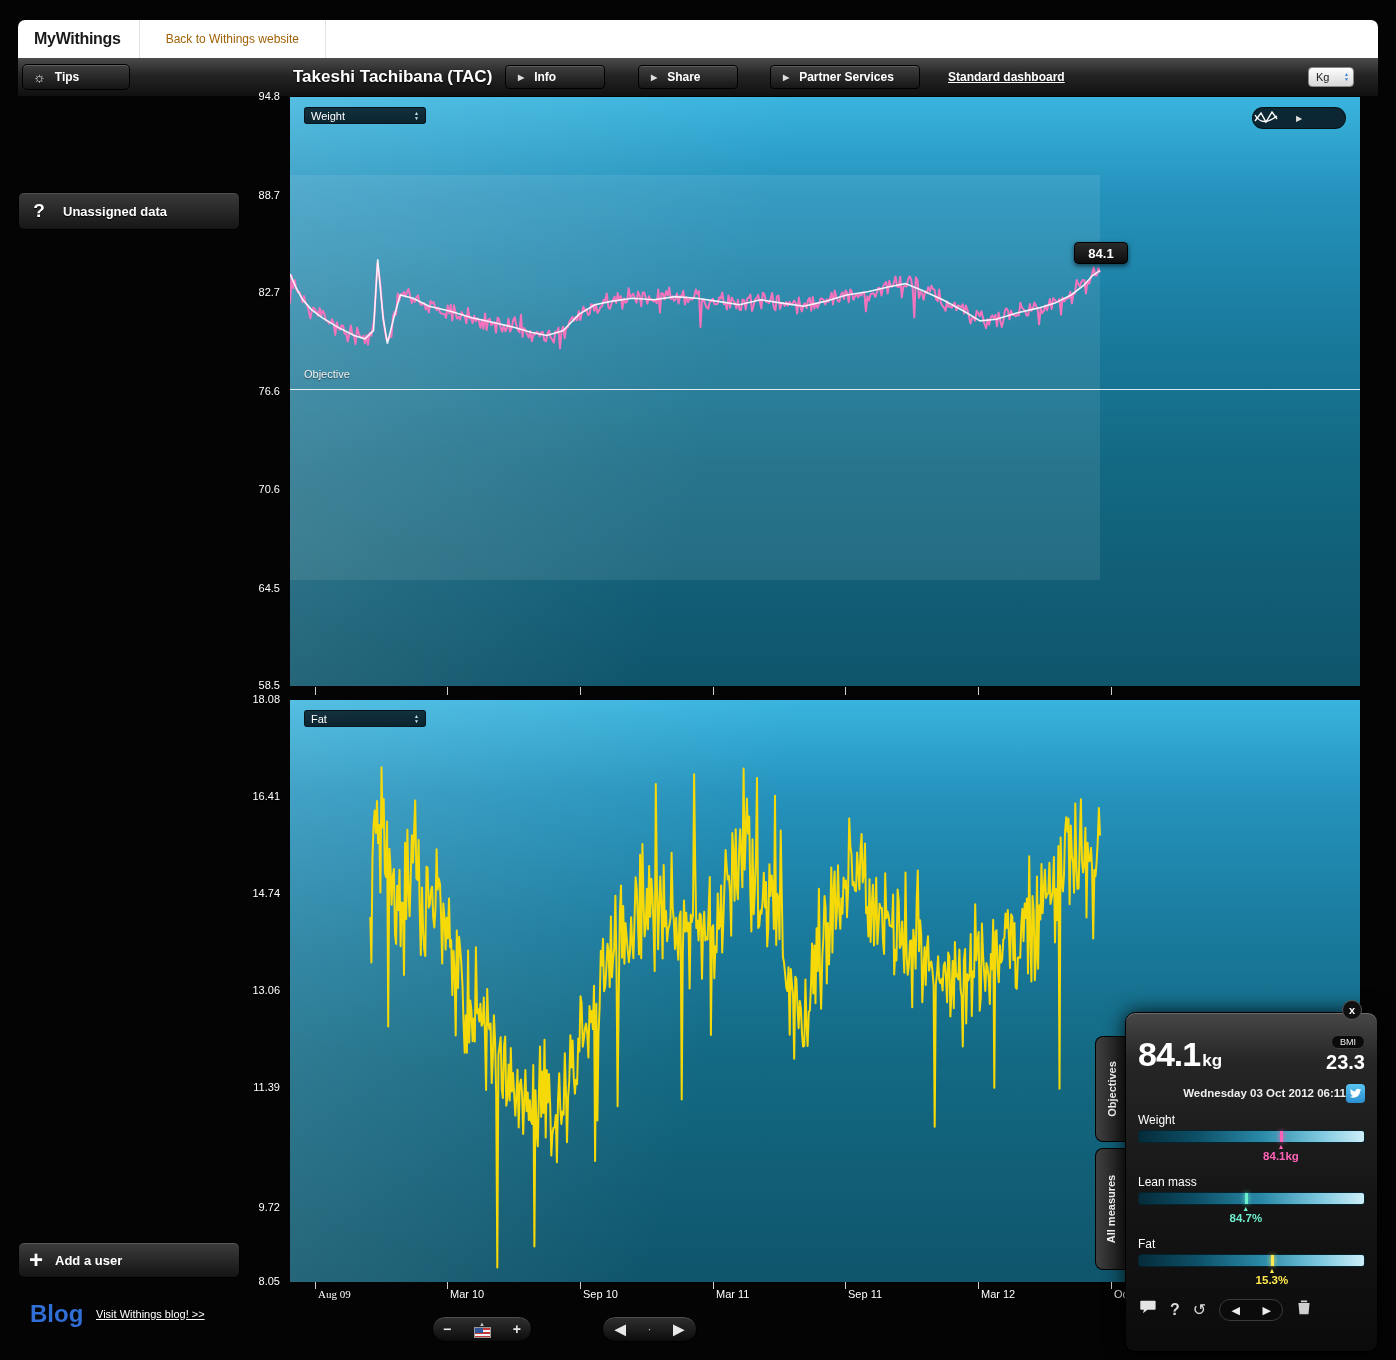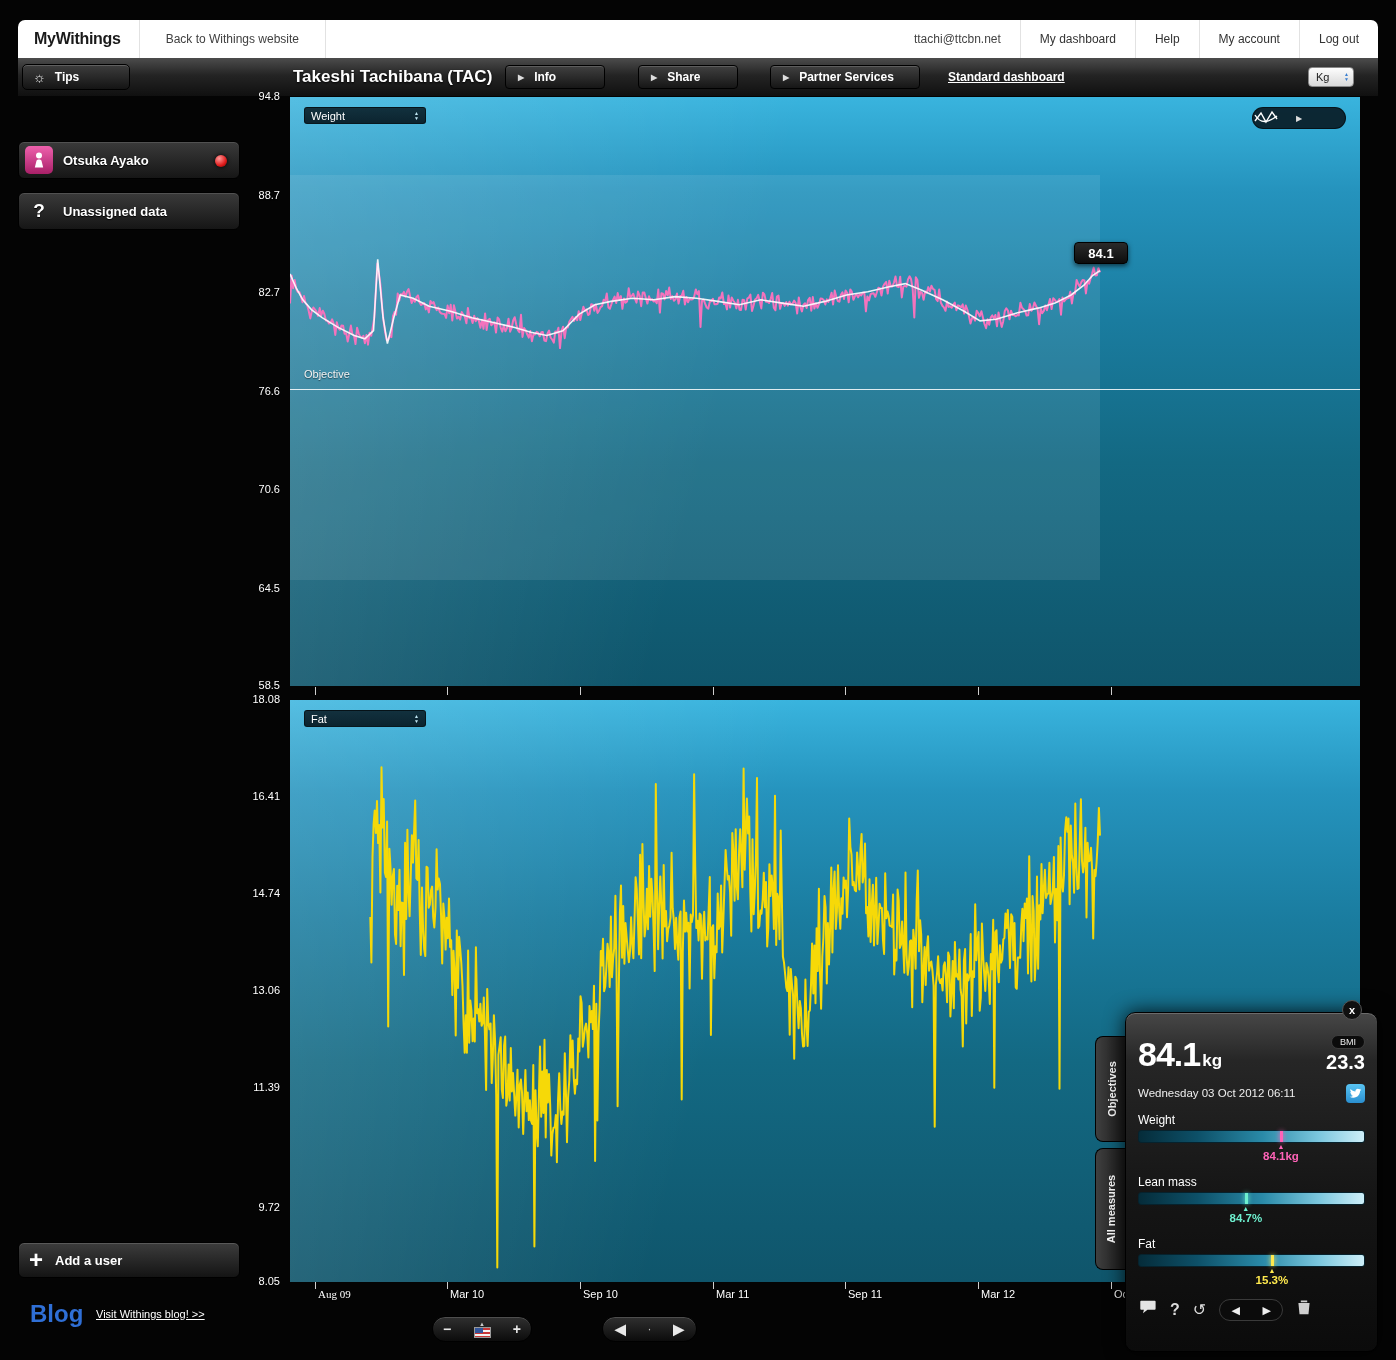--- a/index.html
+++ b/index.html
@@ -4,21 +4,21 @@
 <style>
   *{margin:0;padding:0;box-sizing:border-box;}
   html,body{background:#000;}
   body{width:1396px;height:1360px;font-family:"Liberation Sans",sans-serif;overflow:hidden;}
   #app{position:relative;width:1396px;height:1360px;background:#040404;overflow:hidden;}
 
   
   #header{position:absolute;left:18px;top:20px;right:18px;height:38px;background:#fff;
     border-radius:7px 7px 0 0;display:flex;align-items:stretch;}
   .logo{font-weight:bold;font-size:16px;color:#1a1a1a;padding:0 18px 0 16px;line-height:38px;cursor:pointer;letter-spacing:-0.3px;}
-  .back-link{font-size:12px;color:#404040;padding:0 26px;line-height:38px;border-left:1px solid #e2e2e2;border-right:1px solid #e2e2e2;cursor:pointer;}
+  .back-link{font-size:12px;color:#a16207;padding:0 26px;line-height:38px;border-left:1px solid #e2e2e2;border-right:1px solid #e2e2e2;cursor:pointer;}
   .hnav{margin-left:auto;display:flex;}
   .hitem{font-size:12px;color:#333;padding:0 19px;line-height:38px;border-left:1px solid #e2e2e2;cursor:pointer;white-space:nowrap;}
   .hitem.email{border-left:none;color:#444;}
 
   
   #toolbar{position:absolute;left:18px;top:58px;right:18px;height:38px;
     background:linear-gradient(#4c4c4c,#242424 45%,#101010);}
   .tips-btn{position:absolute;left:4px;top:6px;width:108px;height:26px;border-radius:5px;
     background:linear-gradient(#3d3d3d,#141414);border:1px solid #000;box-shadow:inset 0 1px 0 rgba(255,255,255,.18);
     color:#fff;font-size:12px;font-weight:bold;display:flex;align-items:center;gap:9px;padding-left:10px;cursor:pointer;}
@@ -94,21 +94,21 @@
   
   #popup{position:absolute;left:1125px;top:1012px;width:253px;height:340px;border-radius:10px;
     background:linear-gradient(#474747,#262626 14%,#151515 55%,#0b0b0b);border:1px solid #000;
     box-shadow:0 0 20px rgba(0,0,0,.85),inset 0 1px 0 rgba(255,255,255,.2);padding:22px 12px;z-index:20;color:#fff;}
   .p-row1{display:flex;justify-content:space-between;align-items:flex-start;height:46px;}
   .big-val .v{font-size:34px;font-weight:bold;letter-spacing:-1px;}
   .big-val .u{font-size:17px;font-weight:bold;margin-left:2px;}
   .bmi-col{display:flex;flex-direction:column;align-items:flex-end;gap:2px;}
   .bmi-badge{background:#0b0b0b;border:1px solid #3d3d3d;border-radius:8px;font-size:9px;padding:1px 8px;color:#eee;}
   .bmi-val{font-size:20px;font-weight:bold;}
-  .p-row2{display:flex;justify-content:space-between;align-items:center;height:24px;}
+  .p-row2{display:flex;justify-content:flex-end;align-items:center;height:24px;font-weight:bold;}
   .p-date{font-size:11.5px;color:#eee;}
   .tw{width:19px;height:19px;border-radius:4px;background:linear-gradient(#59c4f2,#2a8fd0);display:flex;align-items:center;justify-content:center;cursor:pointer;}
   .metric{margin-top:8px;position:relative;}
   .m-label{font-size:12px;margin-bottom:3px;color:#fff;}
   .m-track{position:relative;height:13px;border-radius:3px;border:1px solid #06222d;
     background:linear-gradient(90deg,#052c3a,#0d5068 26%,#2a8aa8 55%,#7cc7de 80%,#cdeef8);}
   .m-marker{position:absolute;top:0;bottom:0;width:3px;}
   .m-valwrap{position:relative;height:24px;}
   .m-val{position:absolute;transform:translateX(-50%);display:flex;flex-direction:column;align-items:center;}
   .m-val i{font-style:normal;font-size:7px;line-height:7px;}
@@ -127,27 +127,20 @@
     border:1px solid #555;color:#fff;font-size:11px;font-weight:bold;display:flex;align-items:center;justify-content:center;cursor:pointer;z-index:21;}
 </style>
 </head>
 <body>
 
 <div id="app">
 
   <div id="header">
     <div class="logo">MyWithings</div>
     <div class="back-link">Back to Withings website</div>
-    <div class="hnav">
-      <div class="hitem email">ttachi@ttcbn.net</div>
-      <div class="hitem">My dashboard</div>
-      <div class="hitem">Help</div>
-      <div class="hitem">My account</div>
-      <div class="hitem">Log out</div>
-    </div>
   </div>
 
   <div id="toolbar">
     <div class="tips-btn">
       <span class="tips-ico">☼</span>
       <span>Tips</span>
     </div>
     <div class="tb-title">Takeshi Tachibana (TAC)</div>
     <div class="tb-btn" style="left:487px;width:100px;">
       <span class="play">▶</span>
@@ -164,30 +157,20 @@
     <div class="dash-link">Standard dashboard</div>
     <div class="unit-select">
       <span>Kg</span>
       <span class="ud">
           <i>▲</i>
           <i>▼</i>
         </span>
     </div>
   </div>
 
-  <div class="user-row dark" style="top:141px;">
-    <span class="avatar-tile tile-female">
-      <svg width="20" height="20" viewBox="0 0 24 24">
-          <circle cx="12" cy="6.5" r="3.6" fill="#fff"></circle>
-          <path d="M7,21 l2,-8 c0.8,-2 5.2,-2 6,0 l2,8 z" fill="#fff"></path>
-        </svg>
-    </span>
-    <span>Otsuka Ayako</span>
-    <span class="rec-dot"></span>
-  </div>
   <div class="user-row dark" style="top:192px;">
     <span class="avatar-tile tile-q">?</span>
     <span>Unassigned data</span>
   </div>
   <div class="add-user">
     <span class="plus">+</span>
     <span>Add a user</span>
   </div>
   <div class="blog-logo">Blog</div>
   <div class="blog-link">Visit Withings blog! &gt;&gt;</div>

